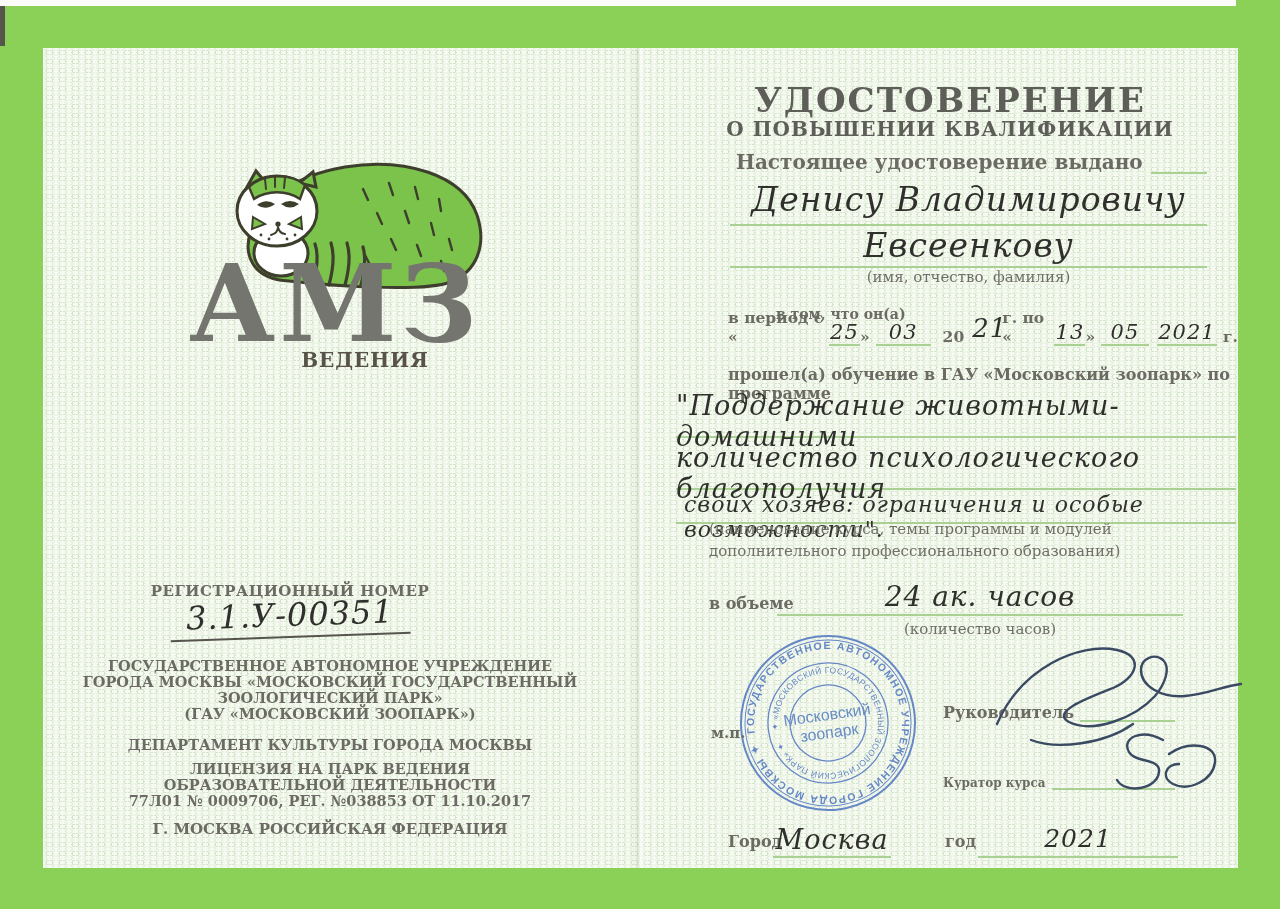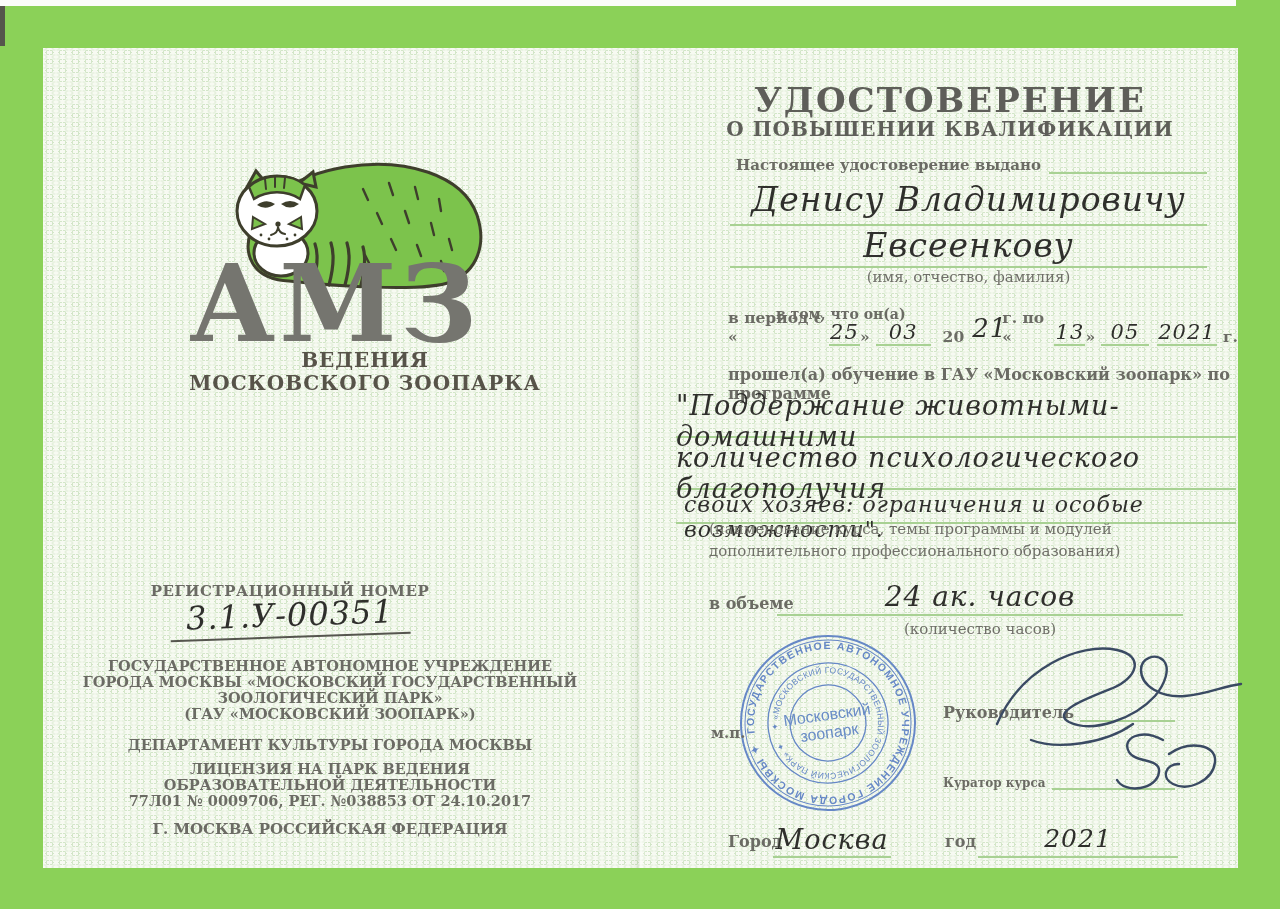--- a/index.html
+++ b/index.html
@@ -83,49 +83,48 @@
           <circle cx="68" cy="92" r="1.4"></circle>
             <circle cx="76" cy="96" r="1.4"></circle>
           <circle cx="94" cy="96" r="1.4"></circle>
             <circle cx="102" cy="92" r="1.4"></circle>
         </g>
       </g>
     </svg>
 
     <div class="abs txt b ctr" style="left:52px;top:204px;width:480px;font-size:106px;line-height:104px;letter-spacing:4px;color:#75756f;">АМЗ</div>
     <div class="abs b ctr" style="left:62px;top:300px;width:520px;font-size:20px;letter-spacing:1px;color:#575349;">ВЕДЕНИЯ</div>
-    <div class="abs b ctr" style="left:62px;top:323px;width:520px;font-size:20px;letter-spacing:1px;color:#575349;">МОСКОВСКОГО ЗООПАРКА</div>
 
     <div class="abs txt b ctr" style="left:47px;top:534px;width:400px;font-size:15px;letter-spacing:.5px;">РЕГИСТРАЦИОННЫЙ НОМЕР</div>
     <div class="abs ctr" style="left:47px;top:548px;width:400px;">
       <span class="hw" style="display:inline-block;font-size:32px;padding:0 16px 2px;border-bottom:2px solid #55554e;transform:rotate(-2deg);">3.1.У-00351</span>
     </div>
 
     <div class="abs txt b ctr" style="left:32px;top:610px;width:510px;font-size:14.5px;line-height:16px;">
       <div>ГОСУДАРСТВЕННОЕ АВТОНОМНОЕ УЧРЕЖДЕНИЕ</div>
       <div>ГОРОДА МОСКВЫ «МОСКОВСКИЙ ГОСУДАРСТВЕННЫЙ</div>
       <div>ЗООЛОГИЧЕСКИЙ ПАРК»</div>
       <div>(ГАУ «МОСКОВСКИЙ ЗООПАРК»)</div>
     </div>
 
     <div class="abs txt b ctr" style="left:32px;top:688px;width:510px;font-size:14.5px;">ДЕПАРТАМЕНТ КУЛЬТУРЫ ГОРОДА МОСКВЫ</div>
 
     <div class="abs txt b ctr" style="left:32px;top:713px;width:510px;font-size:14.5px;line-height:16px;">
       <div>ЛИЦЕНЗИЯ НА ПАРК ВЕДЕНИЯ</div>
       <div>ОБРАЗОВАТЕЛЬНОЙ ДЕЯТЕЛЬНОСТИ</div>
-      <div>77Л01 № 0009706, РЕГ. №038853 ОТ 24.10.2017</div>
+      <div>77Л01 № 0009706, РЕГ. №038853 ОТ 11.10.2017</div>
     </div>
 
     <div class="abs txt b ctr" style="left:32px;top:772px;width:510px;font-size:15px;">Г. МОСКВА РОССИЙСКАЯ ФЕДЕРАЦИЯ</div>
 
     <div class="abs b ctr" style="left:657px;top:32px;width:500px;font-size:34px;letter-spacing:2px;color:#5e5e59;">УДОСТОВЕРЕНИЕ</div>
     <div class="abs b ctr" style="left:657px;top:69px;width:500px;font-size:20px;letter-spacing:1px;color:#5e5e59;">О ПОВЫШЕНИИ КВАЛИФИКАЦИИ</div>
 
     <div class="abs row" style="left:685px;top:102px;width:479px;height:24px;">
-      <span class="txt b" style="font-size:15px;padding-left:8px;">Настоящее удостоверение выдано</span>
+      <span class="txt b" style="font-size:20px;padding-left:8px;">Настоящее удостоверение выдано</span>
       <span class="flex1 gl" style="margin-left:8px;height:100%;"></span>
     </div>
 
     <div class="abs gl ctr" style="left:687px;top:132px;width:477px;height:44px;">
       <span class="hw" style="font-size:33px;">Денису Владимировичу</span>
     </div>
     <div class="abs gl ctr" style="left:687px;top:178px;width:477px;height:40px;">
       <span class="hw" style="font-size:33px;">Евсеенкову</span>
     </div>
     <div class="abs cap ctr" style="left:687px;top:220px;width:477px;font-size:15px;">(имя, отчество, фамилия)</div>

